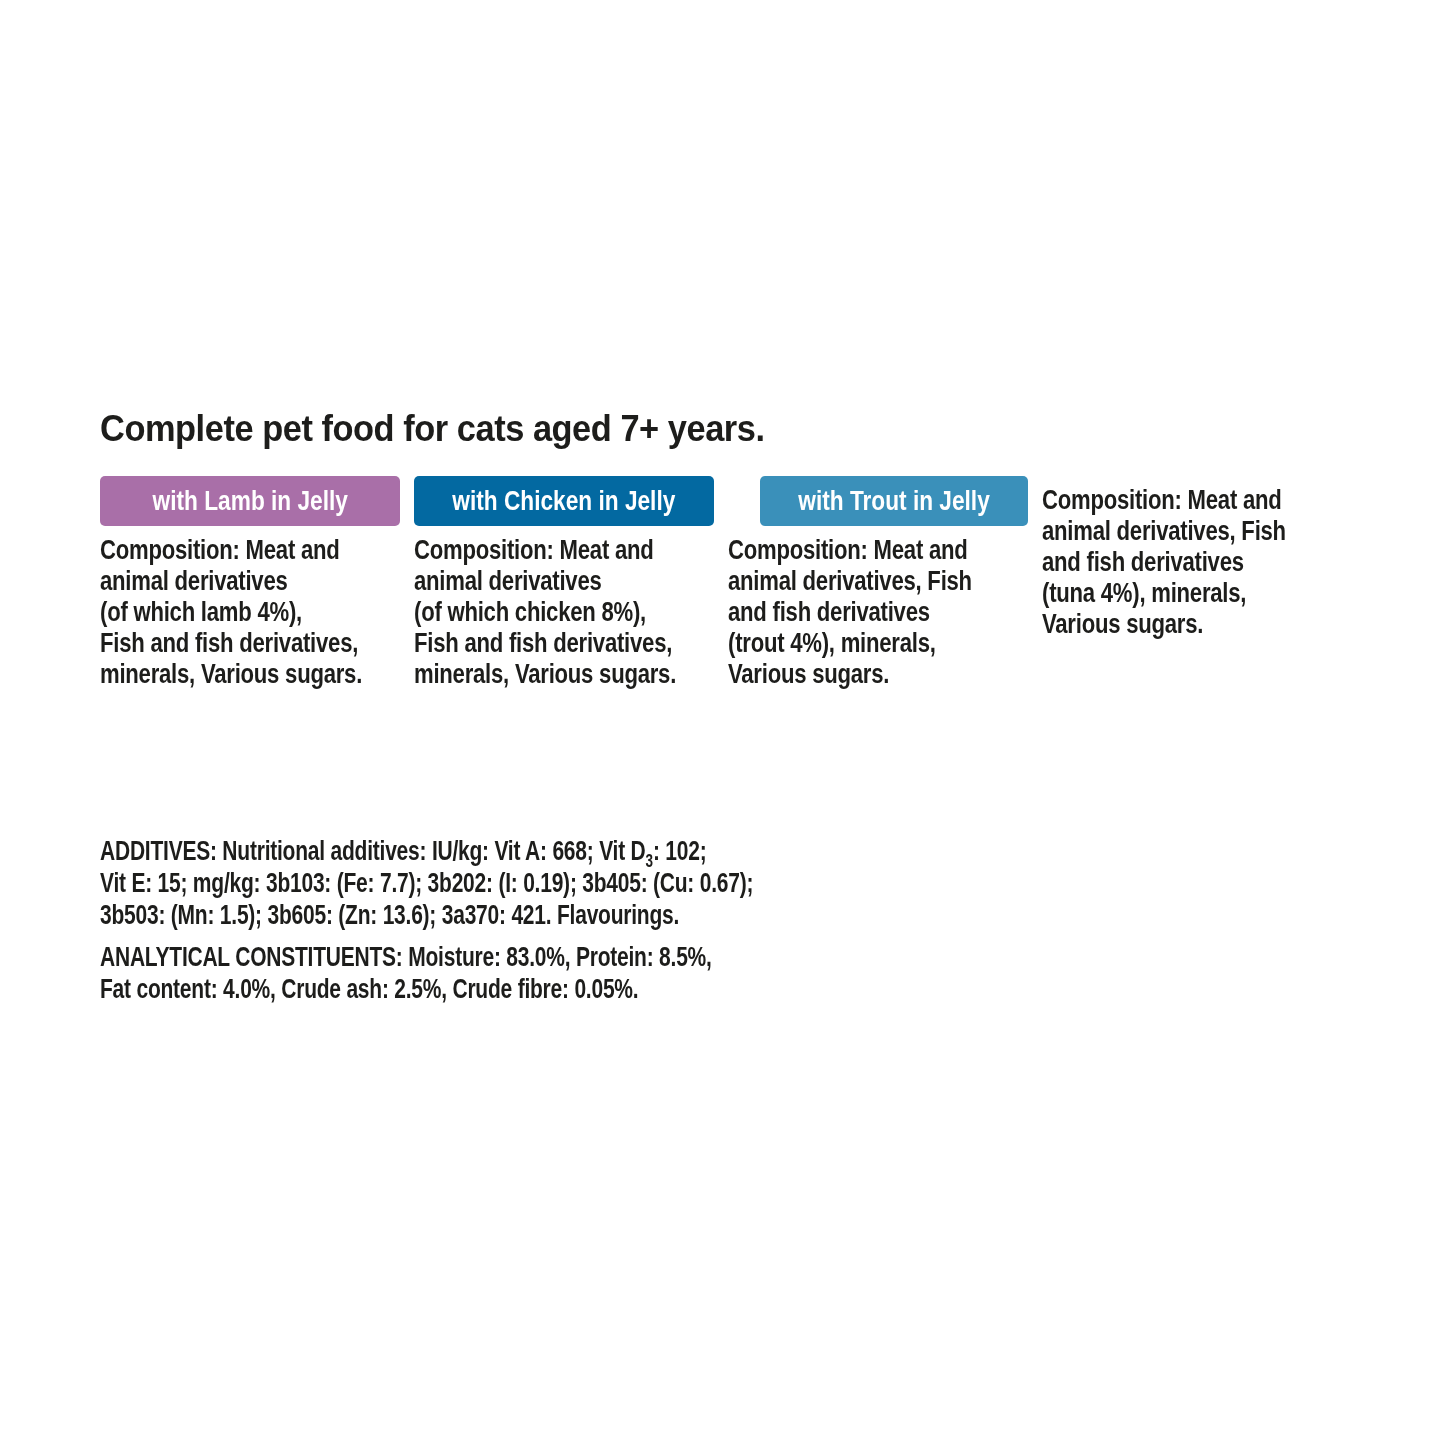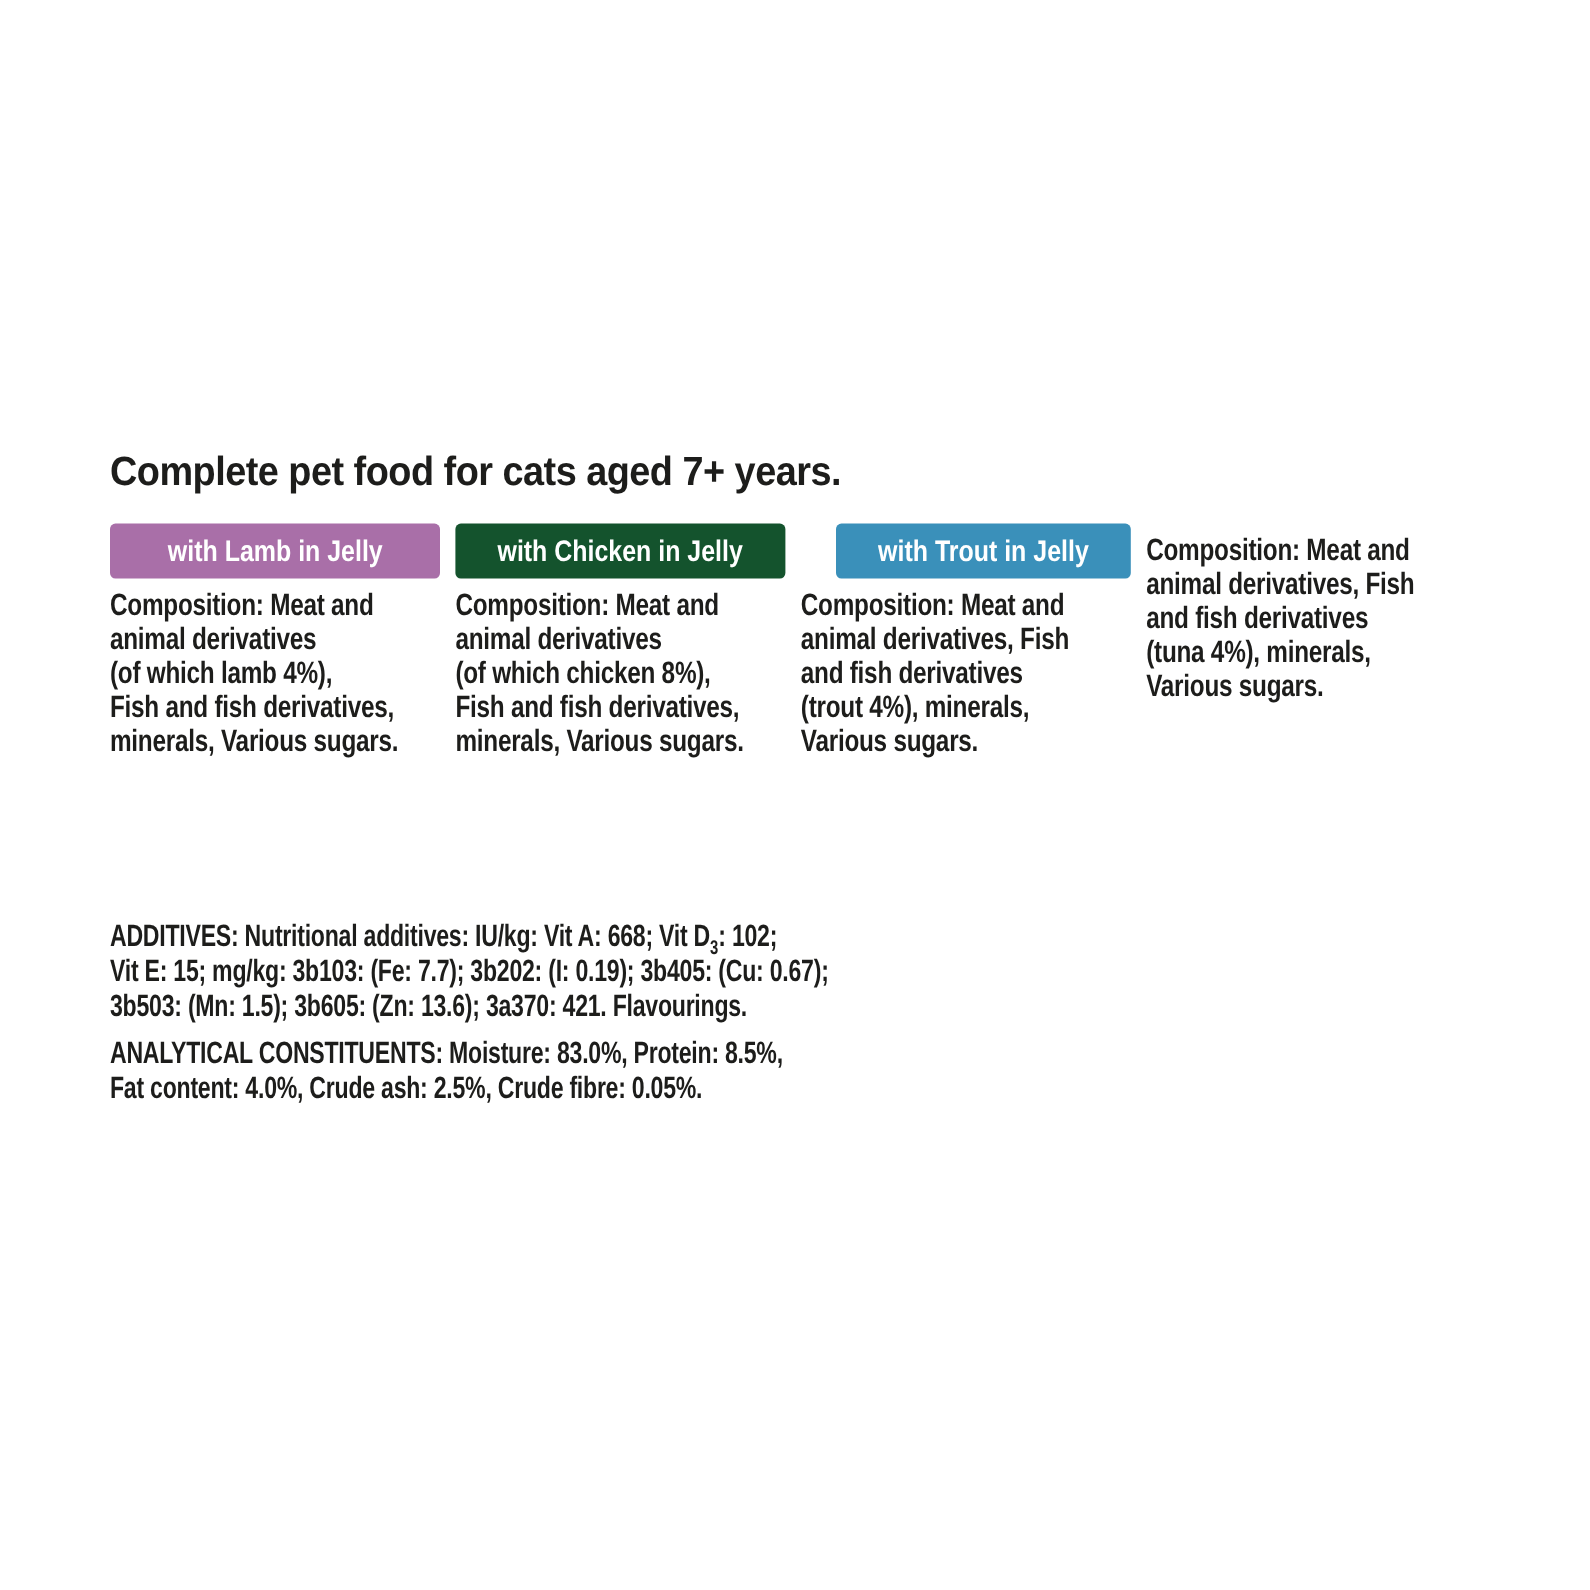--- a/index.html
+++ b/index.html
@@ -100,21 +100,21 @@
       <span class="hdr-label">with Lamb in Jelly</span>
     </div>
     <p class="composition">Composition: Meat and
 animal derivatives
 (of which lamb 4%),
 Fish and fish derivatives,
 minerals, Various sugars.</p>
   </div>
 
   <div class="variant-column">
-    <div class="variant-header" style="background-color: #14532d;">
+    <div class="variant-header" style="background-color: #0369a1;">
       <span class="hdr-label">with Chicken in Jelly</span>
     </div>
     <p class="composition">Composition: Meat and
 animal derivatives
 (of which chicken 8%),
 Fish and fish derivatives,
 minerals, Various sugars.</p>
   </div>
 
   <div class="variant-column">

